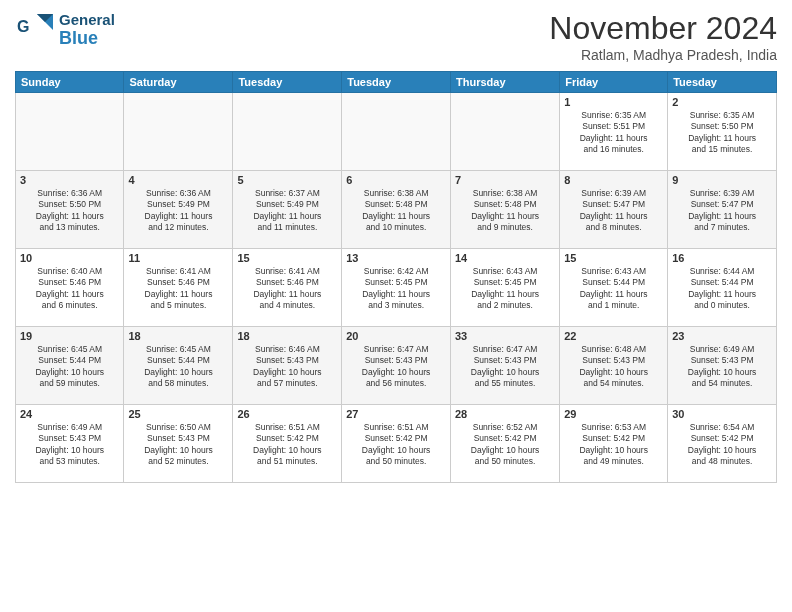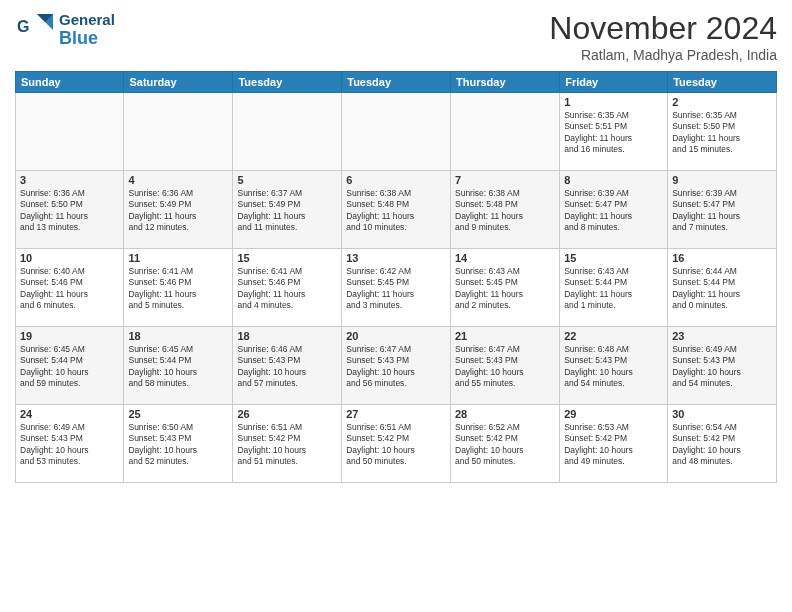--- a/index.html
+++ b/index.html
@@ -43,20 +43,21 @@
     .day-num {
       font-size: 11px;
       font-weight: bold;
       margin-bottom: 2px;
     }
     
     .day-info {
       font-size: 8.5px;
       line-height: 1.35;
       color: #333;
+      text-align: center;
     }
     
     .calendar tr:nth-child(even) td:not(.empty) { background: #f5f5f5; }
     
     
     .logo-svg { width: 40px; height: 40px; }
   </style>
 </head>
 <body>
 
@@ -241,21 +242,21 @@
 and 57 minutes.</div>
           </td>
           <td>
             <div class="day-num">20</div>
             <div class="day-info" style="white-space: pre-line;">Sunrise: 6:47 AM
 Sunset: 5:43 PM
 Daylight: 10 hours
 and 56 minutes.</div>
           </td>
           <td>
-            <div class="day-num">21</div>
+            <div class="day-num">33</div>
             <div class="day-info" style="white-space: pre-line;">Sunrise: 6:47 AM
 Sunset: 5:43 PM
 Daylight: 10 hours
 and 55 minutes.</div>
           </td>
           <td>
             <div class="day-num">22</div>
             <div class="day-info" style="white-space: pre-line;">Sunrise: 6:48 AM
 Sunset: 5:43 PM
 Daylight: 10 hours

